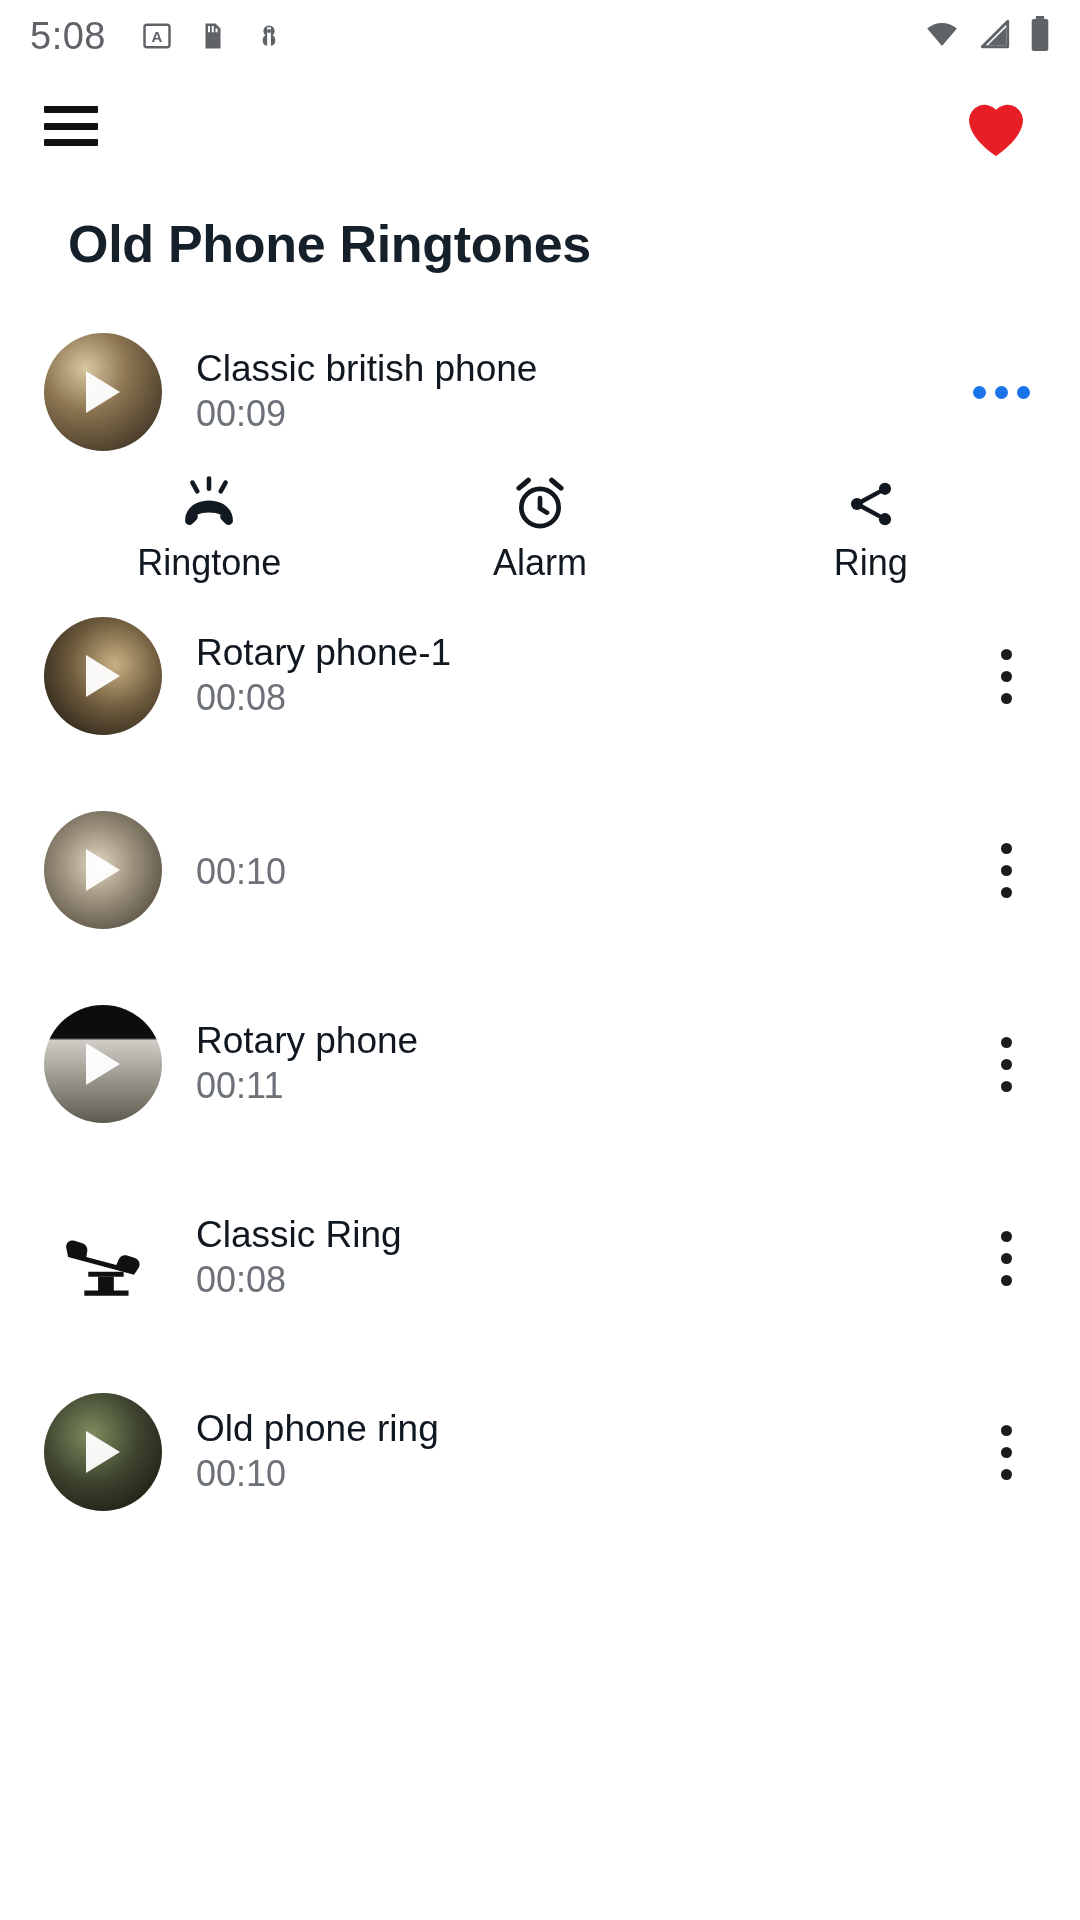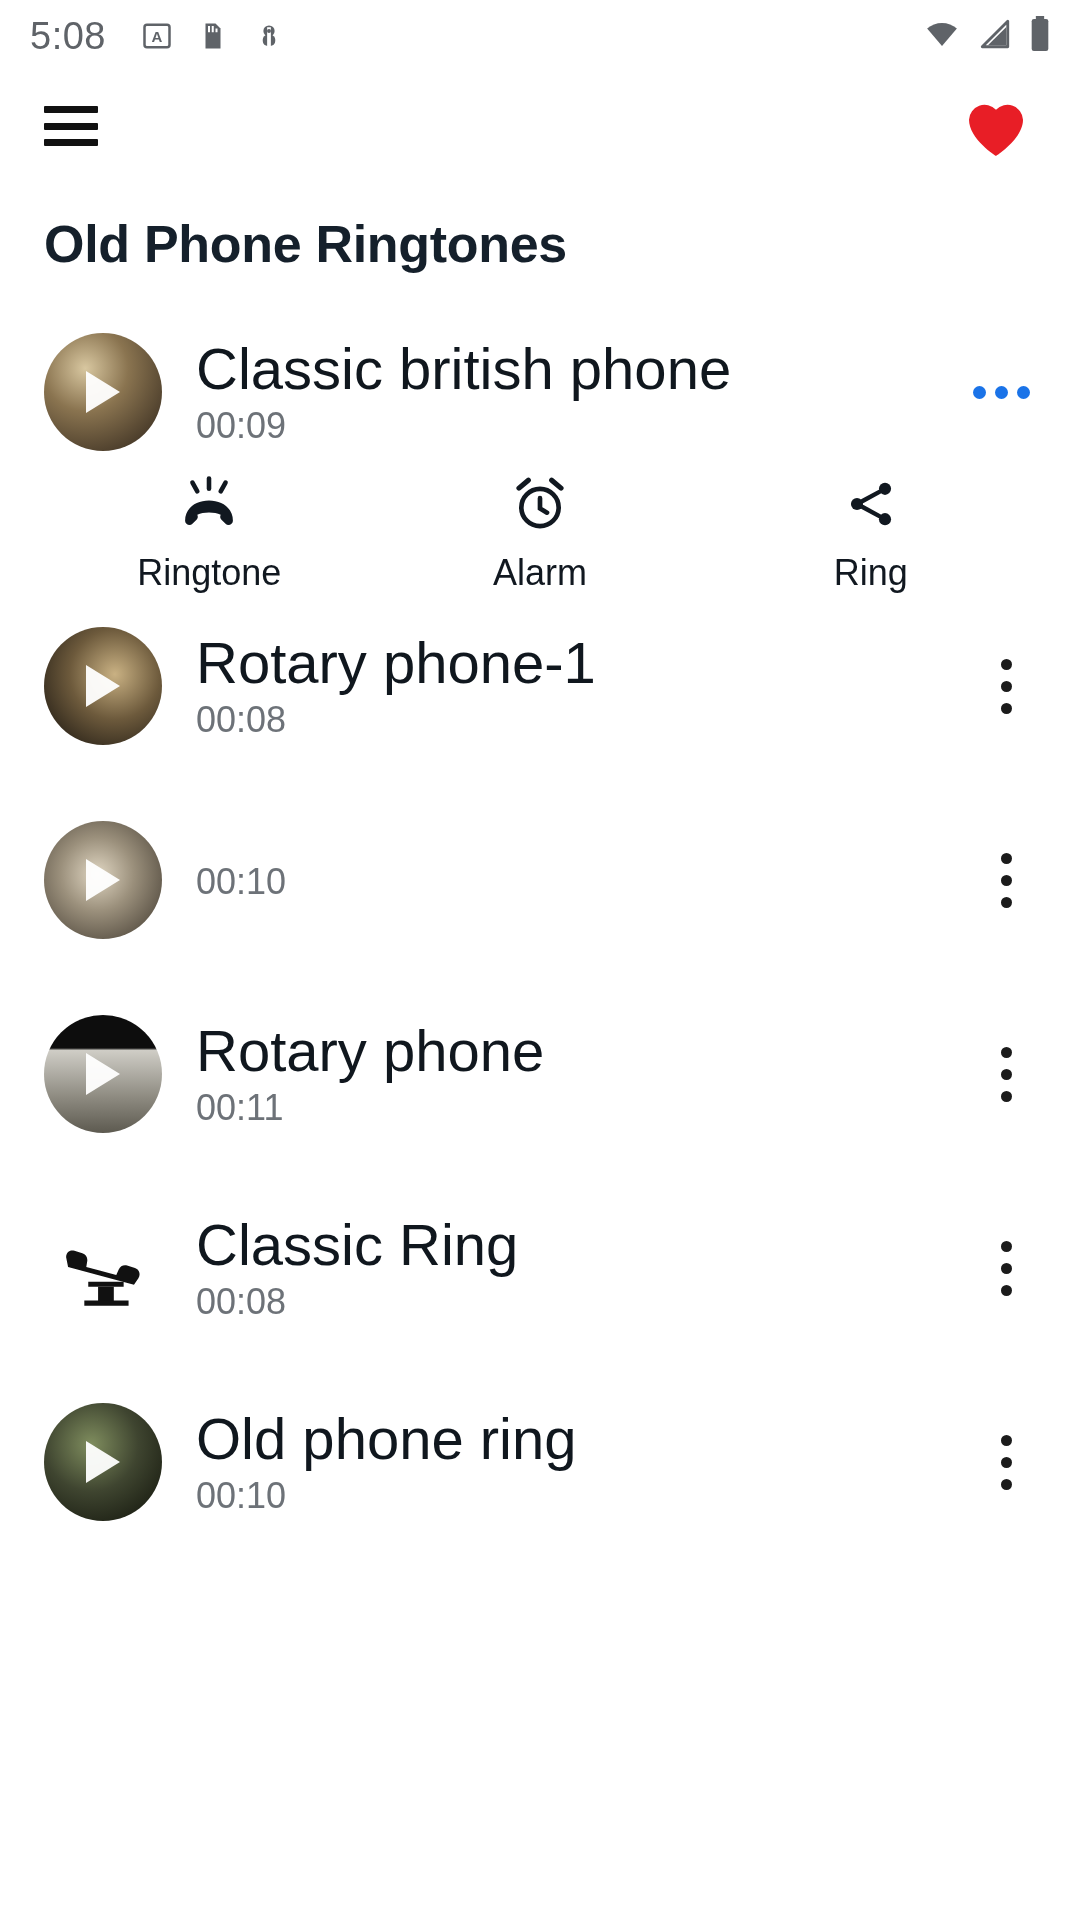--- a/index.html
+++ b/index.html
@@ -64,20 +64,21 @@
   .appbar-spacer { flex: 1; }
   .heart-wrap { width: 76px; height: 70px; display: flex; align-items: center; justify-content: center; }
 
   
   .page-title {
     font-size: 52px;
     font-weight: bold;
     color: #15202b;
     padding: 34px 44px 0 44px;
     letter-spacing: -0.3px;
+    margin-left: 24px;
   }
 
   
   .list { padding-top: 48px; }
 
   .row {
     display: flex;
     align-items: center;
     padding: 0 44px;
     height: 140px;
@@ -97,21 +98,21 @@
     top: 50%;
     transform: translate(-50%, -50%);
     width: 0; height: 0;
     border-left: 34px solid rgba(255,255,255,0.95);
     border-top: 21px solid transparent;
     border-bottom: 21px solid transparent;
   }
   .thumb.flat { background: #ffffff; }
   .rowtext { margin-left: 34px; flex: 1; min-width: 0; }
   .row-title {
-    font-size: 58px;
+    font-size: 37px;
     color: #10171e;
     line-height: 1.1;
     white-space: nowrap;
     overflow: hidden;
   }
   .row-dur {
     font-size: 36px;
     color: #6d7278;
     margin-top: 4px;
   }
@@ -150,21 +151,21 @@
   
   .actions {
     display: flex;
     padding: 14px 44px 22px 44px;
   }
   .action {
     flex: 1;
     display: flex;
     flex-direction: column;
     align-items: center;
-    gap: 20px;
+    gap: 10px;
   }
   .action-label {
     font-size: 36px;
     color: #111820;
   }
   .action-ico { height: 56px; display: flex; align-items: flex-end; justify-content: center; }
 
   .gap-sm { height: 54px; }
 </style>
 </head>

